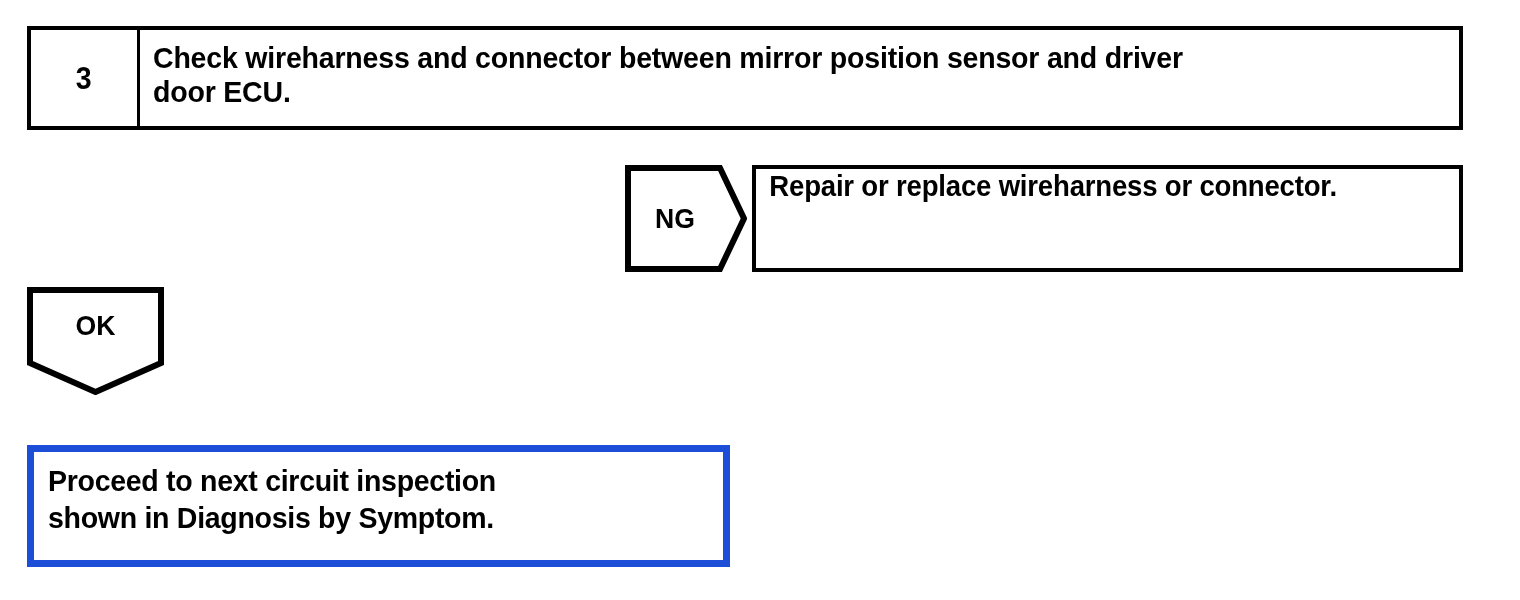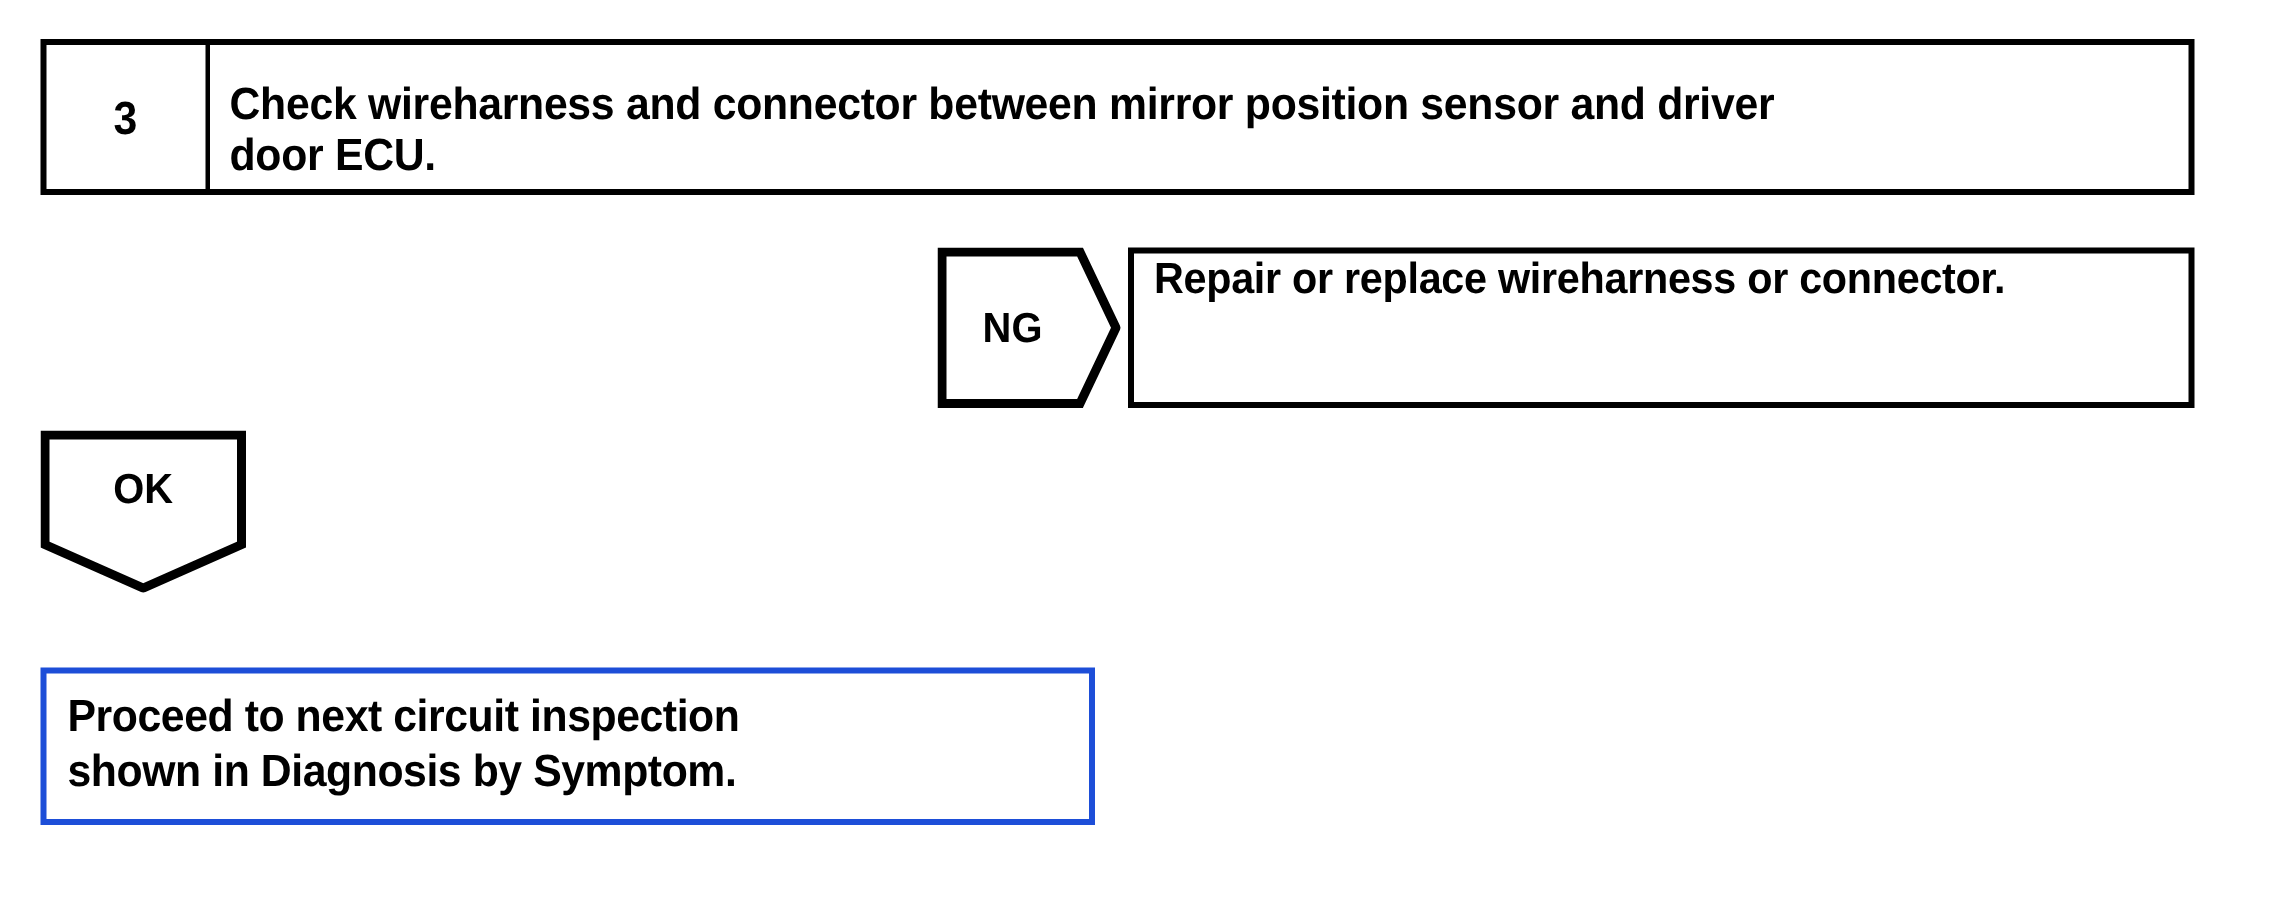--- a/index.html
+++ b/index.html
@@ -56,21 +56,20 @@
     transform: scaleX(0.92);
   }
   .step-text-cell {
     position: absolute;
     left: 112px;
     top: 0;
     right: 0;
     height: 96px;
     padding: 11px 8px 0 10px;
     box-sizing: border-box;
-    margin-top: 12px;
   }
   .step-text {
     font-size: 30px;
     font-weight: bold;
     line-height: 34px;
     letter-spacing: -0.2px;
     transform: scaleX(0.95);
     transform-origin: left top;
     white-space: pre-line;
   }
@@ -142,23 +141,23 @@
     font-weight: bold;
     transform: scaleX(0.95);
   }
 
   
   .final-box {
     position: absolute;
     left: 27px;
     top: 445px;
     width: 703px;
-    height: 105px;
-    box-sizing: border-box;
-    border: 4px solid #1d4ed8;
+    height: 122px;
+    box-sizing: border-box;
+    border: 7px solid #1d4ed8;
     background: #fff;
     padding: 10px 0 0 14px;
   }
   .final-text {
     font-size: 30px;
     font-weight: bold;
     line-height: 37px;
     letter-spacing: -0.3px;
     white-space: pre-line;
     transform: scaleX(0.95);

